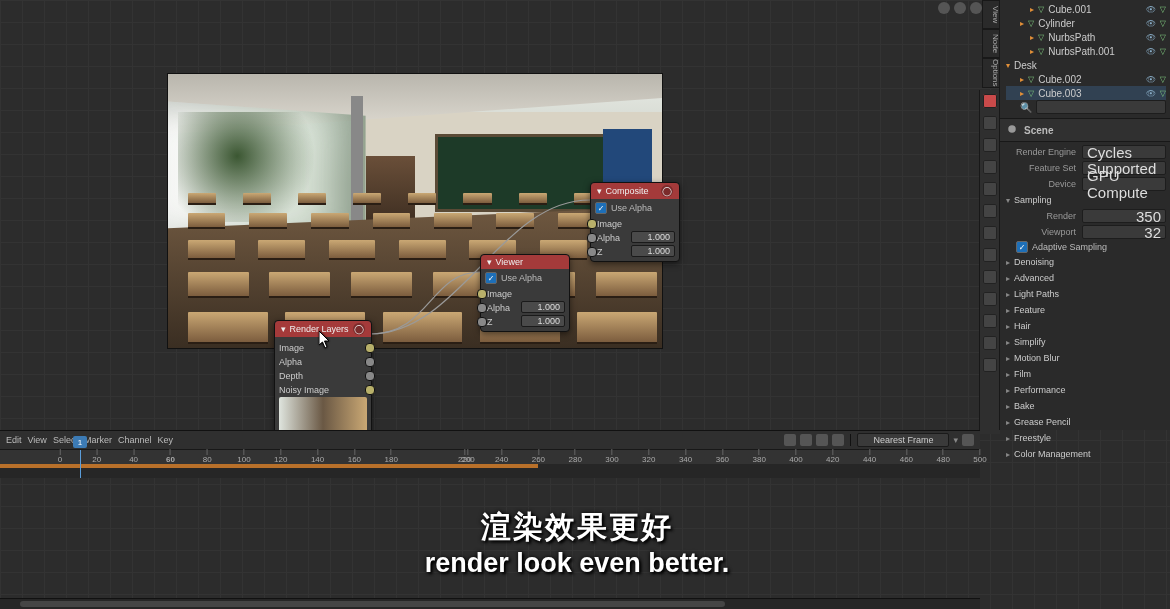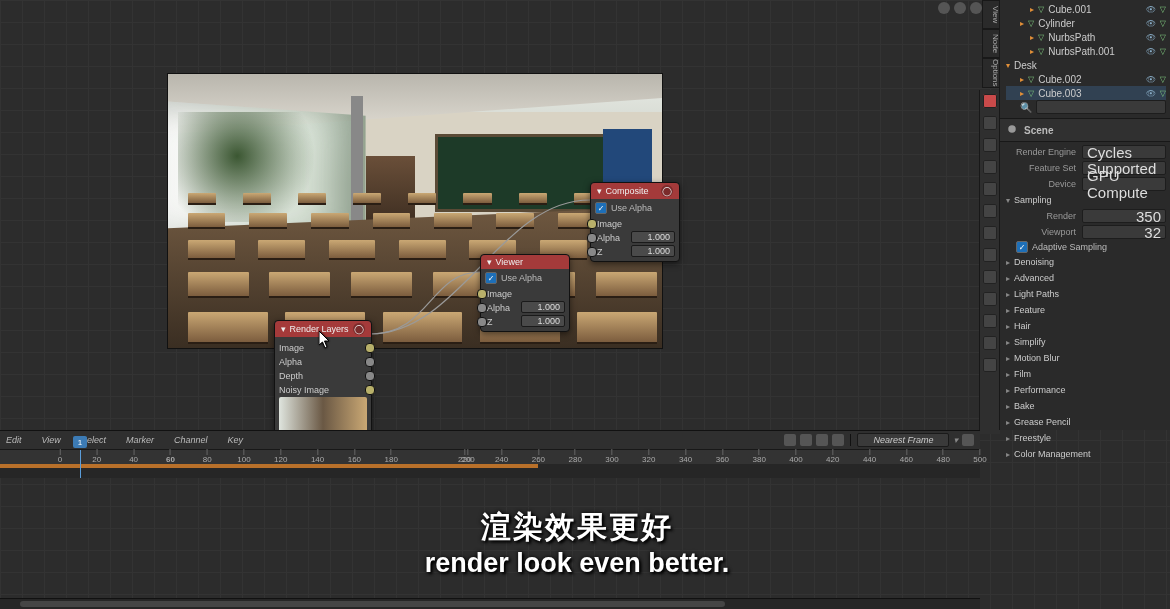--- a/index.html
+++ b/index.html
@@ -279,26 +279,25 @@
     left:0; right:190px;
     top: 430px;
     height: 46px;
     background:#2f2f2f;
     border-top:1px solid #111;
   }
   .tl-header {
     height: 18px;
     display:flex;
     align-items:center;
-    gap: 20px;
+    gap: 6px;
     padding: 0 6px;
     border-bottom: 1px solid #181818;
     font-size: 9px;
     color:#bbb;
-    font-style:italic;
   }
   .tl-header .sep { width:1px; height:12px; background:#111; margin: 0 2px; }
   .tl-header .right { margin-left:auto; display:flex; gap:4px; align-items:center; }
   .tl-icn { width:12px; height:12px; background:#555; border-radius:2px; }
   .tl-input {
     height:12px; background:#3a3a3a; border:1px solid #1a1a1a; border-radius:2px;
     padding:0 15px; color:#ccc; display:inline-flex; align-items:center; font-size:9px;
   }
   .tl-ruler {
     position:relative;

